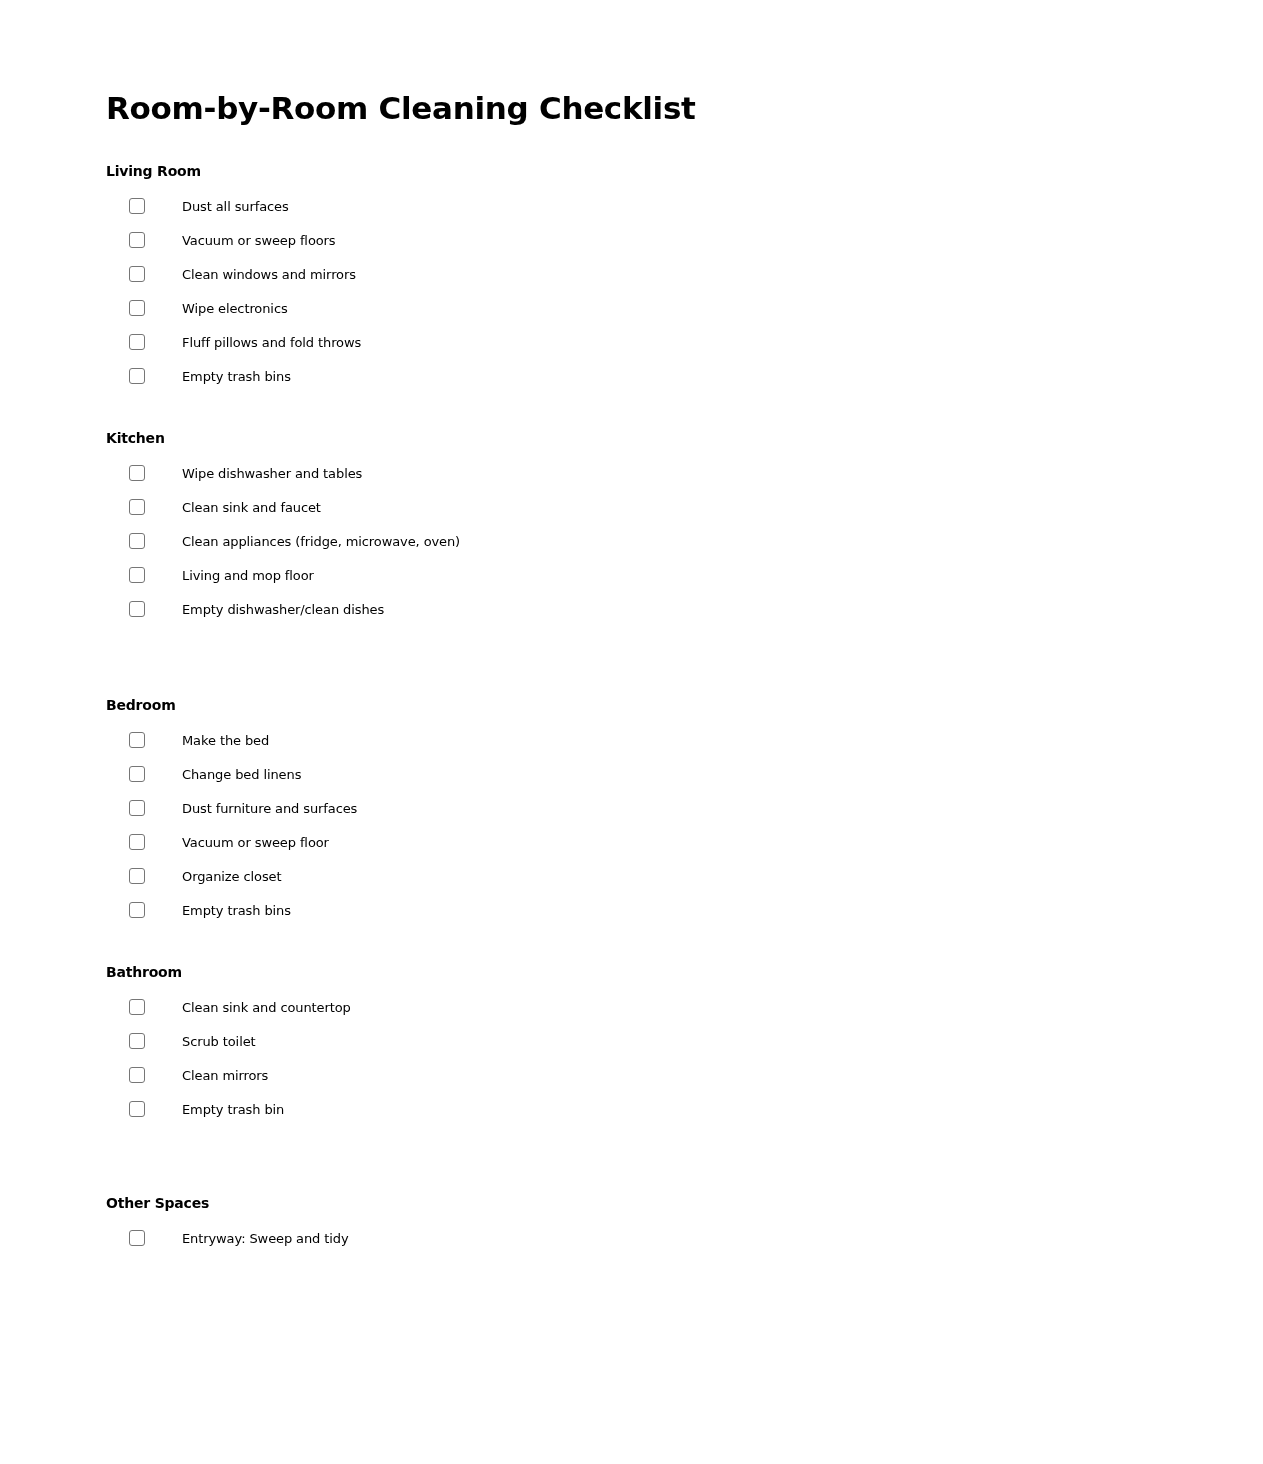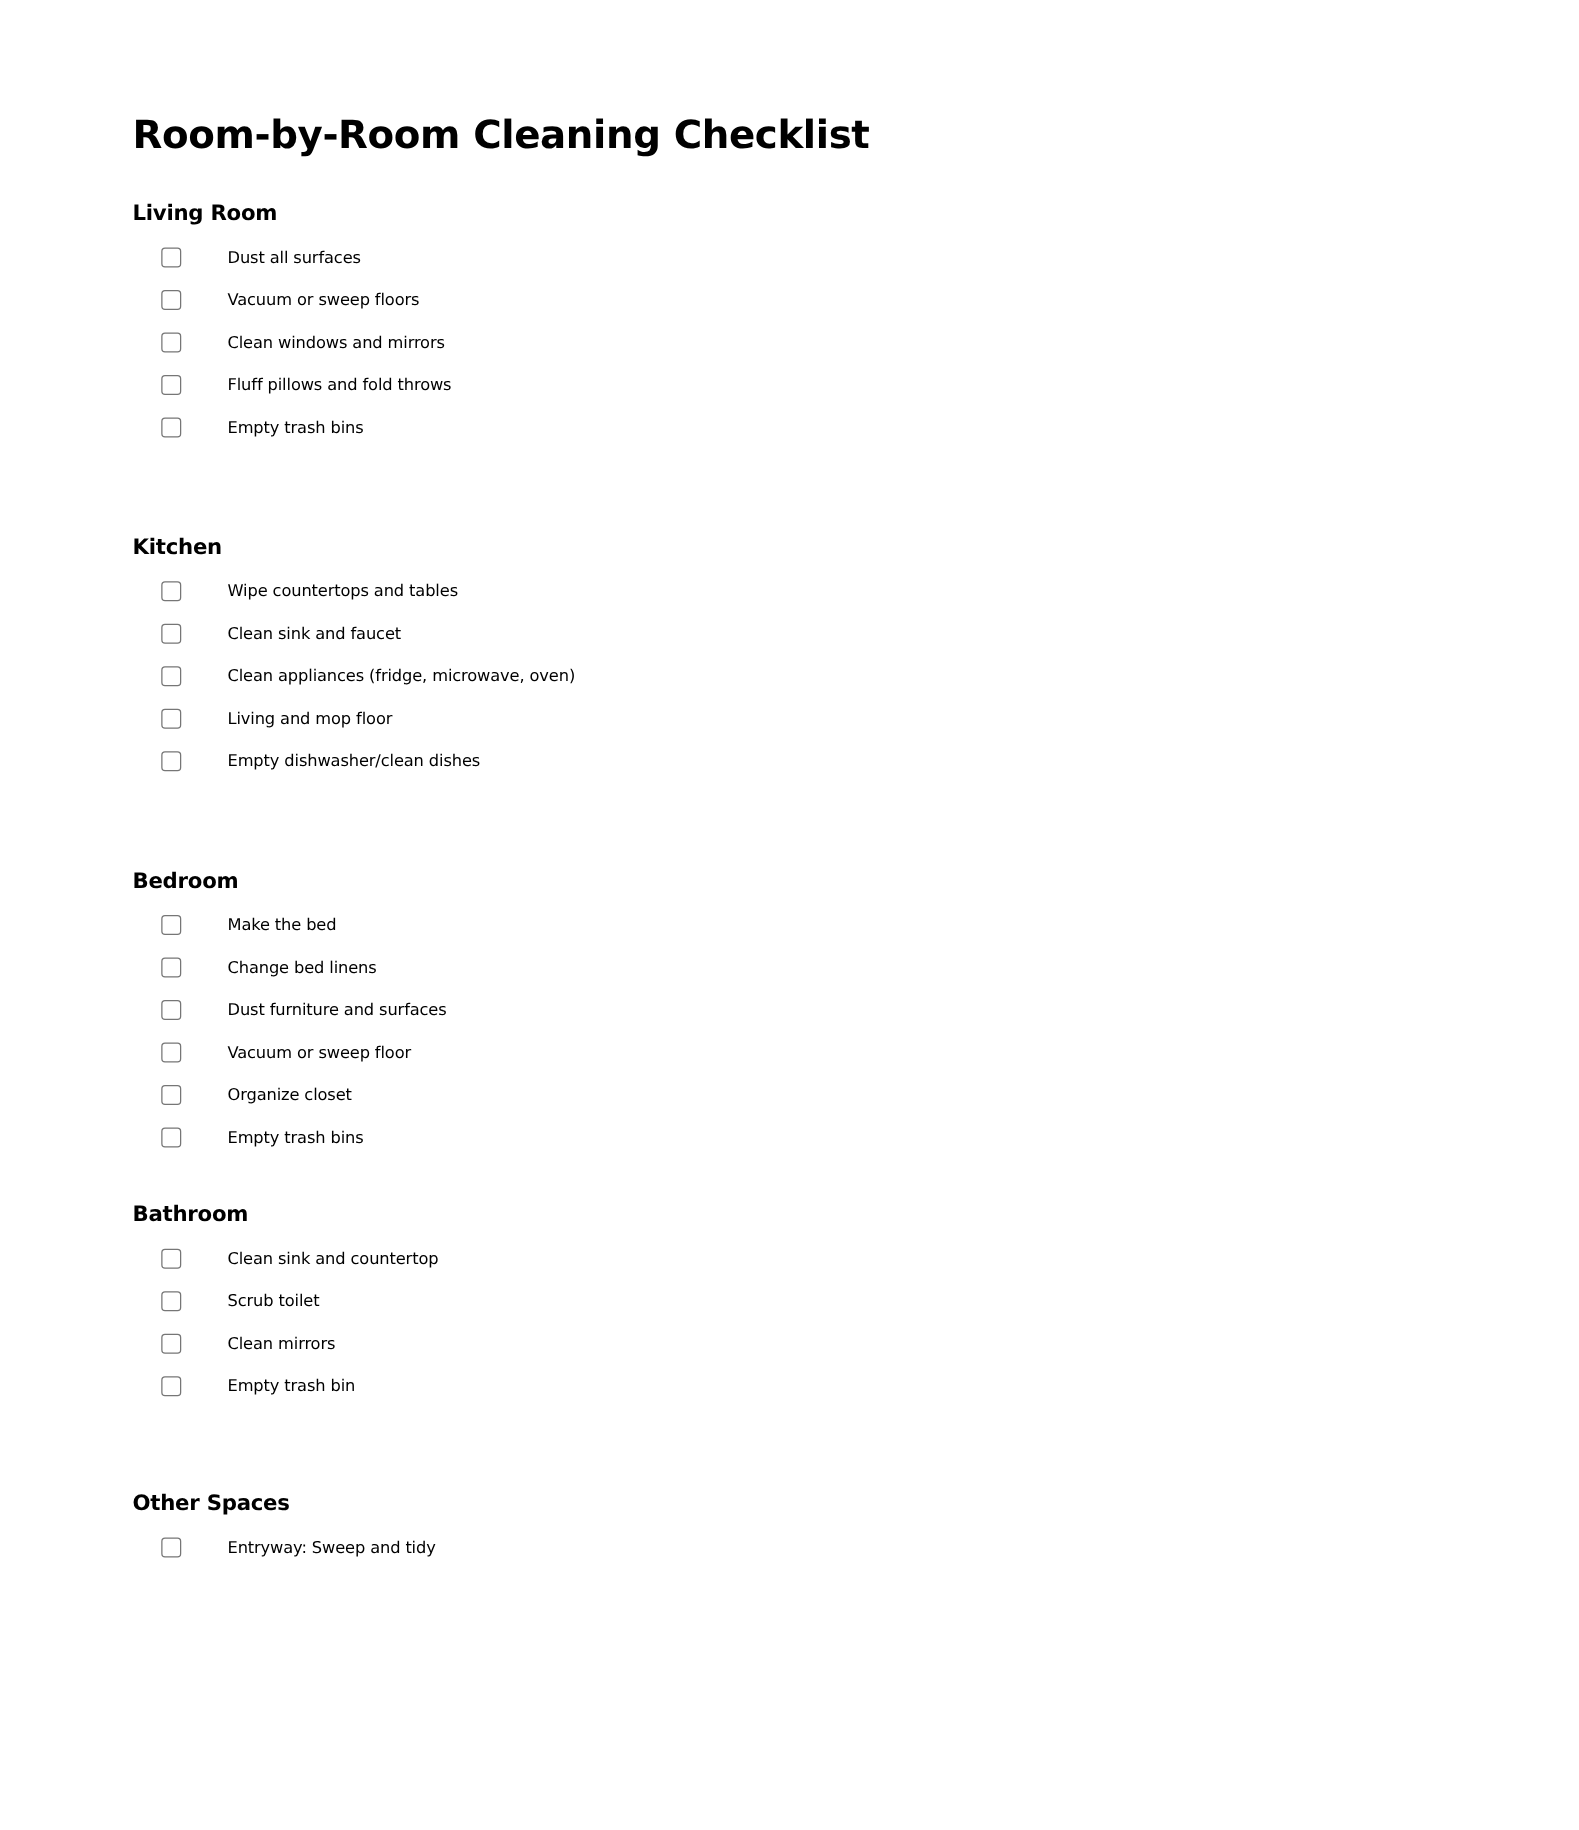--- a/index.html
+++ b/index.html
@@ -9,21 +9,21 @@
     color: #000;
   }
   .page { position: absolute; left: 106px; top: 0; }
   h1 {
     margin: 0; position: absolute; top: 86px; left: 0;
     font-size: 31px; font-weight: bold; white-space: nowrap; letter-spacing: -0.3px;
     line-height: 44px;
   }
   .section { position: absolute; left: 0; width: 900px; }
   .section h2 {
-    margin: 0; font-size: 17px; font-weight: bold; line-height: 24px;
+    margin: 0; font-size: 14px; font-weight: bold; line-height: 24px;
     white-space: nowrap; letter-spacing: -0.2px;
   }
   .items { list-style: none; margin: 0; padding: 0; position: absolute; top: 30px; left: 23px; }
   .item { height: 34px; display: flex; align-items: center; }
   .cb {
     width: 16px; height: 16px; border: 1px solid #767676; border-radius: 3px;
     background: #fff; box-sizing: border-box; margin: 0 13px 0 0; flex: 0 0 auto;
     appearance: none; -webkit-appearance: none;
   }
   .label { font-size: 13px; white-space: nowrap; letter-spacing: -0.1px; margin-left: 24px; }
@@ -44,34 +44,38 @@
           <li class="item">
             <input type="checkbox" class="cb" style="">
             <span class="label">Vacuum or sweep floors</span>
           </li>
           <li class="item">
             <input type="checkbox" class="cb" style="">
             <span class="label">Clean windows and mirrors</span>
           </li>
           <li class="item">
             <input type="checkbox" class="cb" style="">
+            <span class="label">Wipe electronics</span>
+          </li>
+          <li class="item">
+            <input type="checkbox" class="cb" style="">
             <span class="label">Fluff pillows and fold throws</span>
           </li>
           <li class="item">
             <input type="checkbox" class="cb" style="">
             <span class="label">Empty trash bins</span>
           </li>
         </ul>
       </section>
       <section class="section" style="top: 426px;">
         <h2>Kitchen</h2>
         <ul class="items">
           <li class="item">
             <input type="checkbox" class="cb" style="">
-            <span class="label">Wipe countertops and tables</span>
+            <span class="label">Wipe dishwasher and tables</span>
           </li>
           <li class="item">
             <input type="checkbox" class="cb" style="">
             <span class="label">Clean sink and faucet</span>
           </li>
           <li class="item">
             <input type="checkbox" class="cb" style="">
             <span class="label">Clean appliances (fridge, microwave, oven)</span>
           </li>
           <li class="item">

